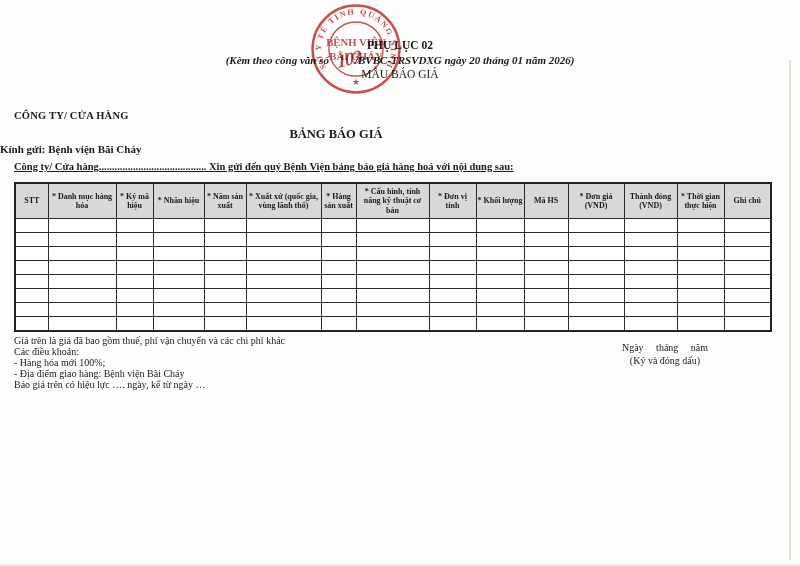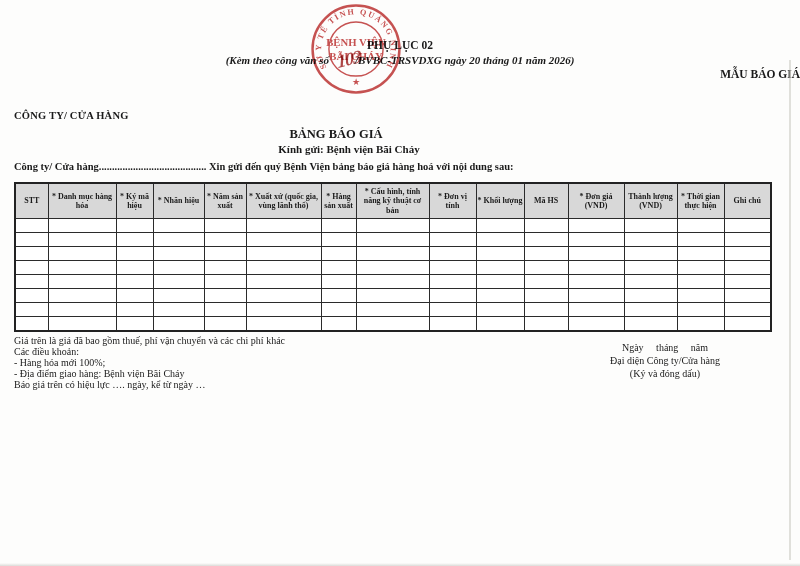--- a/index.html
+++ b/index.html
@@ -7,27 +7,27 @@
     width:800px;height:566px;background:#fdfdfc;
     font-family:"Liberation Serif","DejaVu Serif",serif;
     color:#1a1a1a;overflow:hidden;position:relative;
   }
   .page{position:absolute;inset:0;}
 
   
   .header-block{position:absolute;left:0;top:38px;width:800px;text-align:center;line-height:14.5px;}
   .appendix{font-size:11.5px;font-weight:bold;}
   .refline{font-size:11px;font-weight:bold;font-style:italic;}
-  .formlabel{font-size:11.5px;font-weight:bold;text-align:right;}
+  .formlabel{font-size:11.5px;font-weight:normal;}
   .ref-gap{display:inline-block;width:26px;}
 
   .company-label{position:absolute;left:14px;top:110px;font-size:10.5px;font-weight:bold;letter-spacing:.2px;}
   .doc-title{position:absolute;left:0;top:127px;width:672px;text-align:center;font-size:12.5px;font-weight:bold;}
-  .recipient{position:absolute;left:0;top:143px;width:680px;text-align:center;font-size:11px;font-weight:bold;padding-left:9px;}
-  .intro-line{position:absolute;left:14px;top:161px;width:780px;font-size:10.5px;font-weight:bold;}
+  .recipient{position:absolute;left:0;top:143px;width:680px;text-align:left;font-size:11px;font-weight:bold;}
+  .intro-line{position:absolute;left:14px;top:161px;width:780px;font-size:10.5px;font-weight:bold;text-decoration:underline;}
 
   
   .stamp{position:absolute;left:310px;top:3px;width:92px;height:92px;
          mix-blend-mode:multiply;opacity:.88;pointer-events:none;}
   .handwritten-no{position:absolute;left:337px;top:49px;font-size:18px;font-style:italic;
          color:#a83434;transform:rotate(-14deg) skewX(-8deg);mix-blend-mode:multiply;
          font-weight:bold;letter-spacing:-1px;opacity:.9;}
 
   
   .quote-table{position:absolute;left:14px;top:182px;border-collapse:collapse;table-layout:fixed;
@@ -106,21 +106,21 @@
           <th>* Ký mã hiệu</th>
           <th>* Nhãn hiệu</th>
           <th>* Năm sản xuất</th>
           <th>* Xuất xứ (quốc gia, vùng lãnh thổ)</th>
           <th>* Hàng sản xuất</th>
           <th>* Cấu hình, tính năng kỹ thuật cơ bản</th>
           <th>* Đơn vị tính</th>
           <th>* Khối lượng</th>
           <th>Mã HS</th>
           <th>* Đơn giá (VND)</th>
-          <th>Thành lượng (VND)</th>
+          <th>Thành đóng (VND)</th>
           <th>* Thời gian thực hiện</th>
           <th>Ghi chú</th>
         </tr>
       </thead>
     <tbody>
         <tr>
           <td></td>
           <td></td>
           <td></td>
           <td></td>
@@ -261,19 +261,18 @@
   <div class="terms">
     <div>Giá trên là giá đã bao gồm thuế, phí vận chuyển và các chi phí khác</div>
     <div>Các điều khoản:</div>
     <div>- Hàng hóa mới 100%;</div>
     <div>- Địa điểm giao hàng: Bệnh viện Bãi Cháy</div>
     <div>Báo giá trên có hiệu lực …. ngày, kể từ ngày …</div>
   </div>
 
   <div class="signature">
     <div class="sig-date">Ngày tháng năm</div>
-    <div>Đại diện Công ty/Cửa hàng</div>
     <div>(Ký và đóng dấu)</div>
   </div>
 
   <div class="edge-right"></div>
   <div class="edge-bottom"></div>
 </div>
 
 </body></html>

